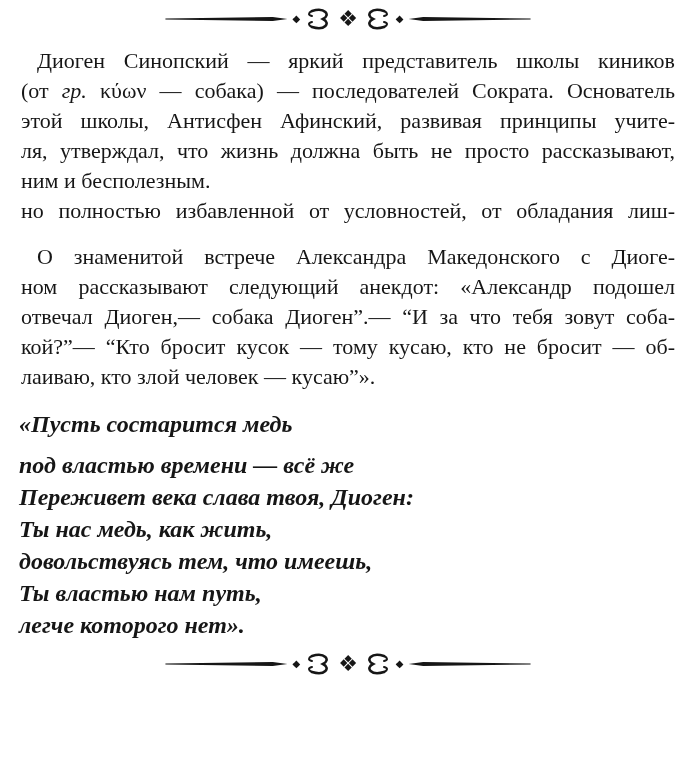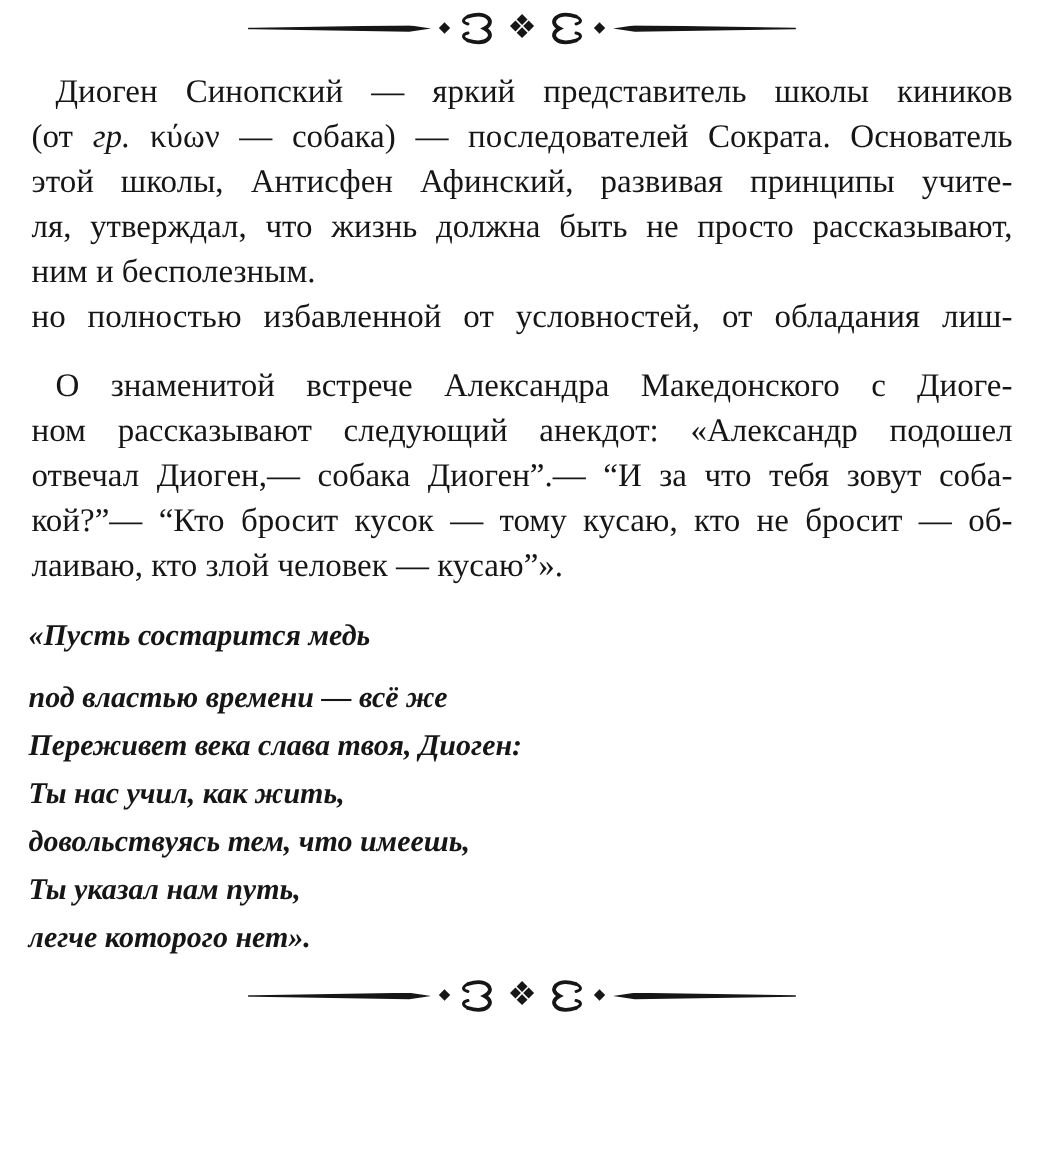--- a/index.html
+++ b/index.html
@@ -42,21 +42,21 @@
     text-align: justify; text-align-last: justify;
     white-space: nowrap;
   }
   .line.lastline { text-align: left; text-align-last: left; white-space: normal; }
   .line.indent { padding-left: 16px; }
   .it { font-style: italic; }
 
   
   .epitaph { margin: 10px 0 0 0; padding-left: 14px; }
   .epitaph .vline {
-    font-size: 20px; line-height: 32px;
+    font-size: 24px; line-height: 32px;
     font-style: italic; font-weight: bold;
     text-align: left;
   }
   .epitaph .stanza-gap { margin-bottom: 9px; }
 
   .footer-orn { margin-top: 12px; }
 </style>
 </head>
 <body>
 
@@ -97,23 +97,23 @@
       <div class="line">отвечал Диоген,— собака Диоген”.— “И за что тебя зовут соба-</div>
       <div class="line">кой?”— “Кто бросит кусок — тому кусаю, кто не бросит — об-</div>
       <div class="line lastline">лаиваю, кто злой человек — кусаю”».</div>
     </div>
 
 
     <div class="epitaph">
       <div class="vline stanza-gap">«Пусть состарится медь</div>
       <div class="vline">под властью времени — всё же</div>
       <div class="vline">Переживет века слава твоя, Диоген:</div>
-      <div class="vline">Ты нас учил, как жить,</div>
+      <div class="vline">Ты нас медь, как жить,</div>
       <div class="vline">довольствуясь тем, что имеешь,</div>
-      <div class="vline">Ты указал нам путь,</div>
+      <div class="vline">Ты властью нам путь,</div>
       <div class="vline">легче которого нет».</div>
     </div>
 
   </div>
 
   <div class="orn footer-orn">
     <span class="rule lft"></span>
     <span class="diamond">◆</span>
     <svg class="scroll" width="28" height="24" viewBox="0 0 28 24">
       <path d="M7,4 C20,0 26,8 18,12 C26,16 20,24 7,20" fill="none" stroke="#161616" stroke-width="2.6" stroke-linecap="round"></path>

